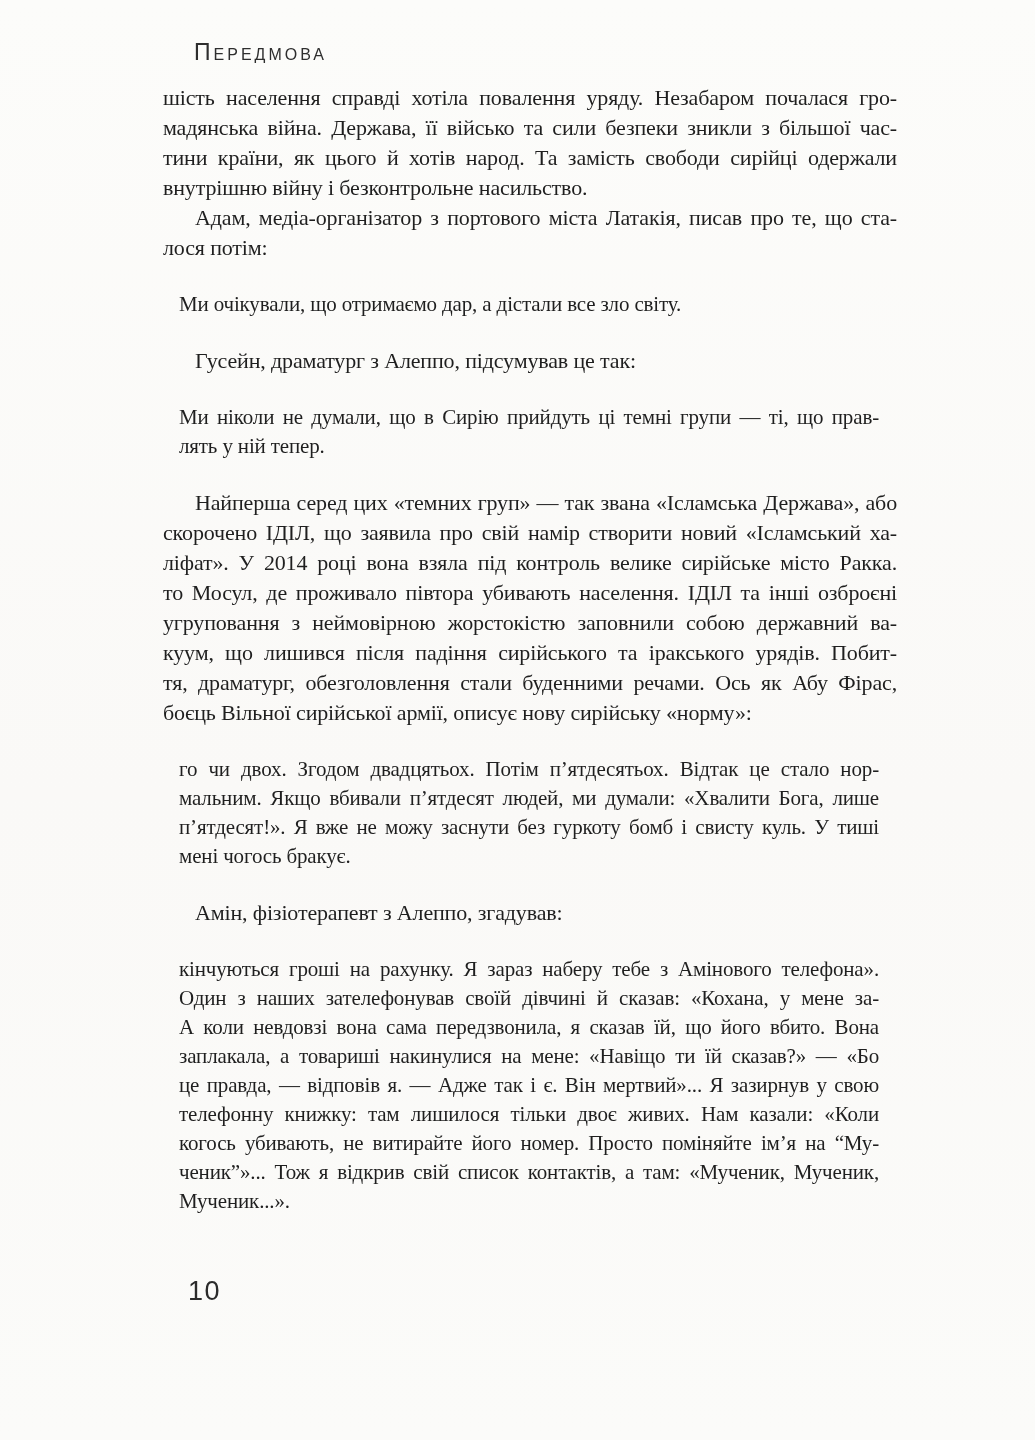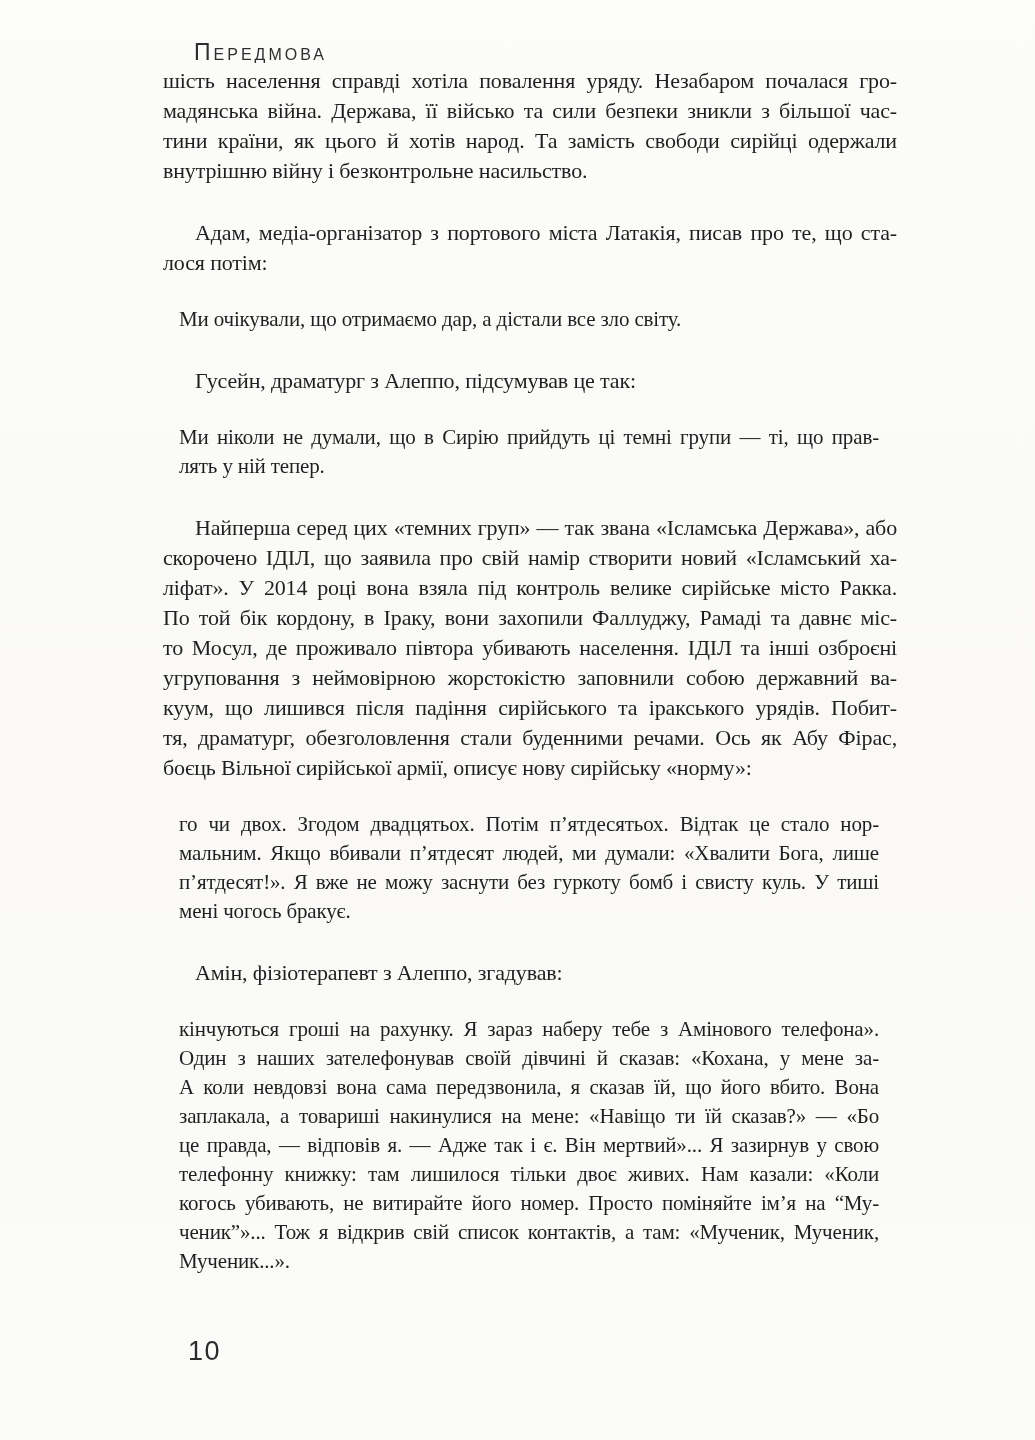--- a/index.html
+++ b/index.html
@@ -20,40 +20,41 @@
     overflow: hidden;
   }
   .chapter-header {
     margin-left: 31px;
     font-family: "Liberation Sans", "DejaVu Sans", sans-serif;
     font-variant: small-caps;
     font-size: 23px;
     line-height: 28px;
     letter-spacing: 3px;
     color: #2e2e2e;
+    margin-bottom: 17px;
   }
   .block { margin: 0; }
   .paragraph {
     font-size: 22px;
     line-height: 30px;
     letter-spacing: -0.15px;
   }
   .quote {
     font-size: 21px;
     line-height: 29px;
     letter-spacing: -0.15px;
     margin: 27px 18px 27px 16px;
   }
   .line {
     text-align: justify;
     text-align-last: justify;
     white-space: nowrap;
   }
   .block .line:last-child { text-align-last: left; }
-  .paragraph.indent .line:first-child { text-indent: 32px; margin-top: 32px; }
+  .paragraph.indent .line:first-child { text-indent: 32px; }
   .page-number {
     margin-top: 63px;
     margin-left: 25px;
     font-family: "Liberation Sans", "DejaVu Sans", sans-serif;
     font-size: 27px;
     line-height: 24px;
     letter-spacing: 1.5px;
     color: #2b2b2b;
   }
 </style>
@@ -86,21 +87,20 @@
 
   <div class="block quote">
       <div class="line">Ми ніколи не думали, що в Сирію прийдуть ці темні групи — ті, що прав-</div>
       <div class="line">лять у ній тепер.</div>
     </div>
 
   <div class="block paragraph indent">
       <div class="line">Найперша серед цих «темних груп» — так звана «Ісламська Держава», або</div>
       <div class="line">скорочено ІДІЛ, що заявила про свій намір створити новий «Ісламський ха-</div>
       <div class="line">ліфат». У 2014 році вона взяла під контроль велике сирійське місто Ракка.</div>
-      <div class="line">По той бік кордону, в Іраку, вони захопили Фаллуджу, Рамаді та давнє міс-</div>
       <div class="line">то Мосул, де проживало півтора убивають населення. ІДІЛ та інші озброєні</div>
       <div class="line">угруповання з неймовірною жорстокістю заповнили собою державний ва-</div>
       <div class="line">куум, що лишився після падіння сирійського та іракського урядів. Побит-</div>
       <div class="line">тя, драматург, обезголовлення стали буденними речами. Ось як Абу Фірас,</div>
       <div class="line">боєць Вільної сирійської армії, описує нову сирійську «норму»:</div>
     </div>
 
   <div class="block quote">
       <div class="line">го чи двох. Згодом двадцятьох. Потім п’ятдесятьох. Відтак це стало нор-</div>
       <div class="line">мальним. Якщо вбивали п’ятдесят людей, ми думали: «Хвалити Бога, лише</div>

